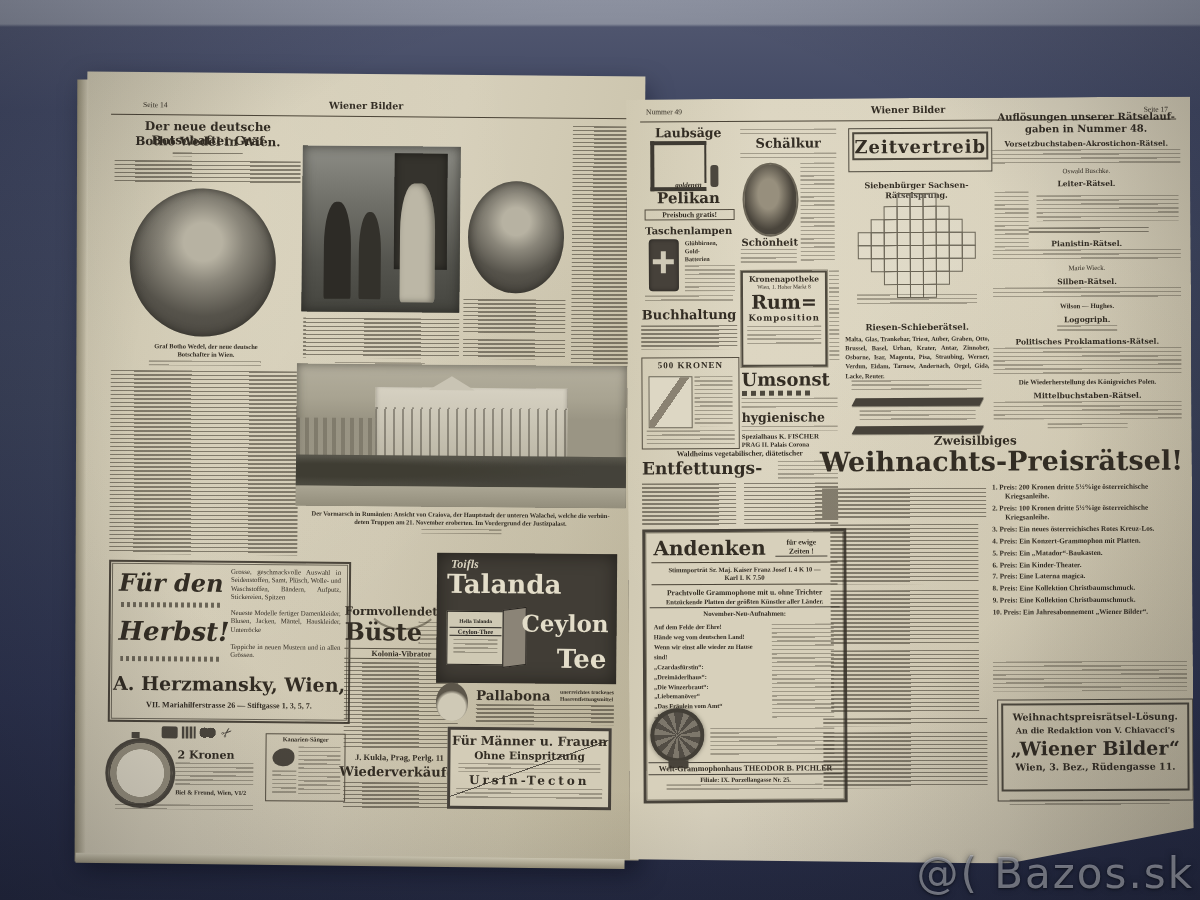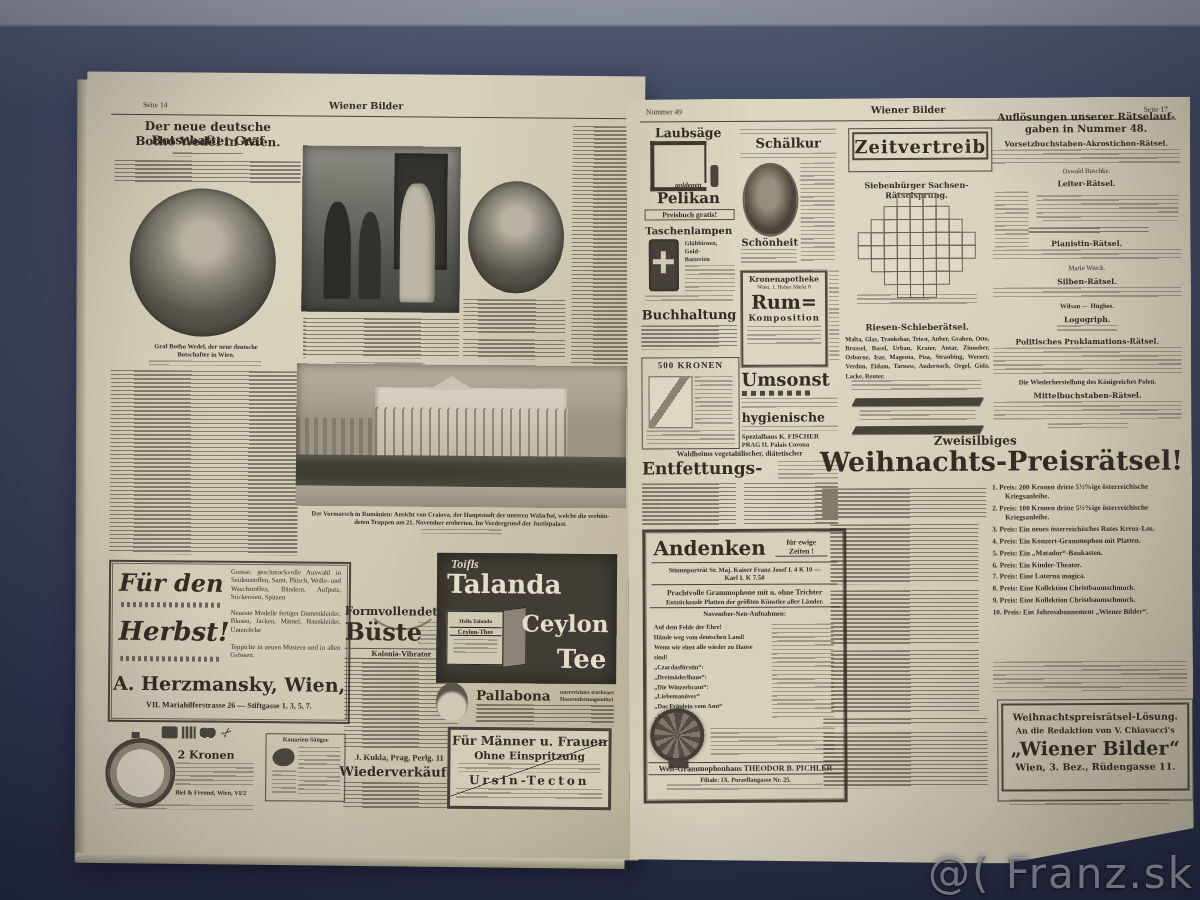--- a/index.html
+++ b/index.html
@@ -413,13 +413,13 @@
       <div class="frak" style="font-size:9.5px;margin-top:6px;">Weihnachtspreisrätsel-Lösung.</div>
       <div class="frak" style="font-size:8px;margin-top:3px;">An die Redaktion von V. Chiavacci's</div>
       <div class="frak" style="font-size:19px;margin-top:2px;">„Wiener Bilder“</div>
       <div class="frak" style="font-size:9.5px;margin-top:2px;">Wien, 3. Bez., Rüdengasse 11.</div>
     </div>
   </div>
   <div class="abs siml" style="left:380px;top:702px;width:160px;height:6px;"></div>
 </div>
 
 <div class="vignette"></div>
-<div class="wm">@( Franz.sk</div>
+<div class="wm">@( Bazos.sk</div>
 
 </body></html>

